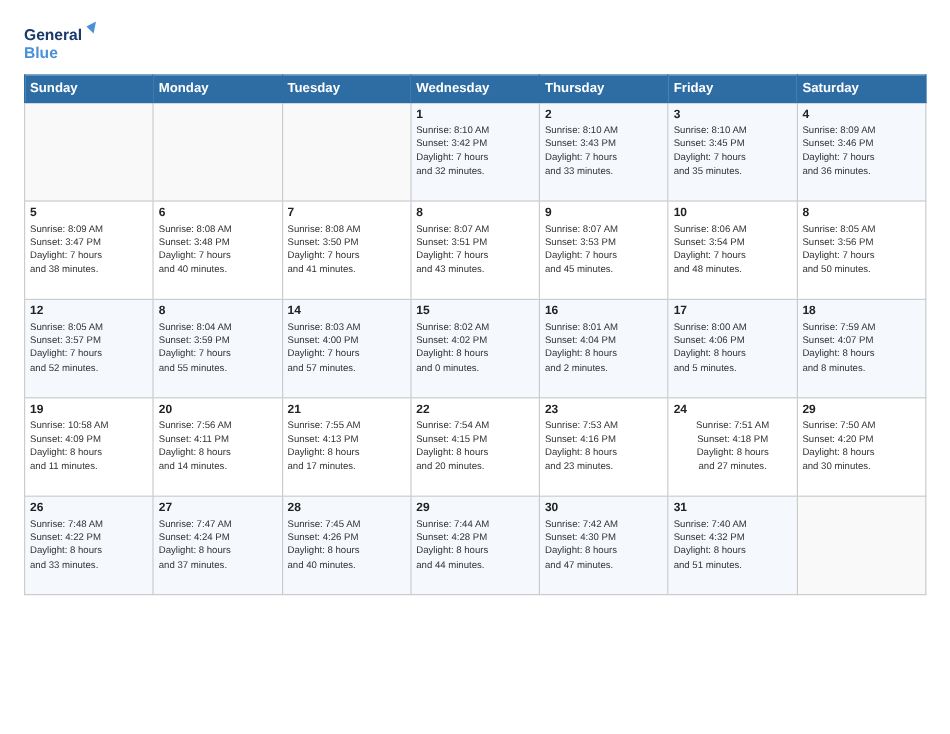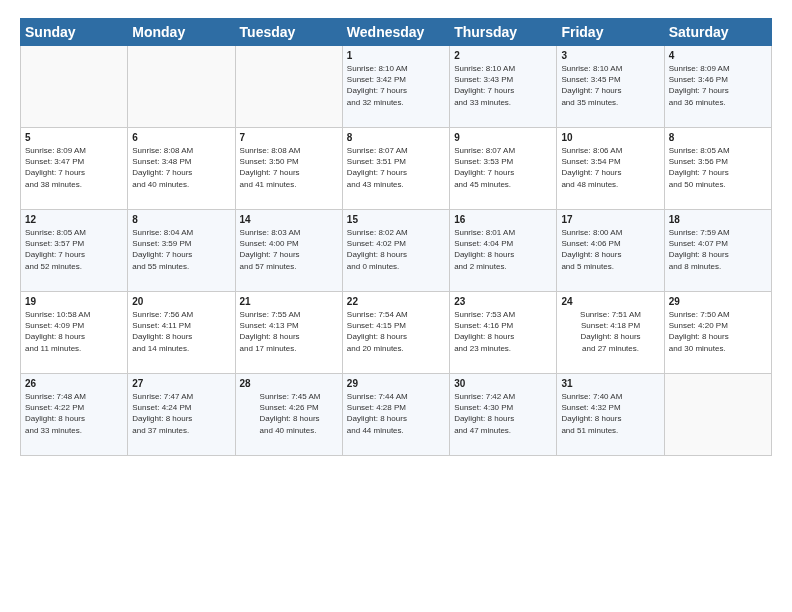--- a/index.html
+++ b/index.html
@@ -40,21 +40,21 @@
       color: #555;
     }
     table {
       width: 100%;
       border-collapse: collapse;
       table-layout: fixed;
     }
     thead tr th {
       background-color: #2e6da4;
       color: #fff;
-      font-size: 14px;
+      font-size: 11px;
       font-weight: bold;
       padding: 5px 4px;
       text-align: left;
       border: 1px solid #2e6da4;
       margin-left: 44px;
     }
     tbody tr td {
       vertical-align: top;
       font-size: 8.5px;
       color: #222;
@@ -80,20 +80,33 @@
       color: #333;
     }
     .empty-cell {
       background: #f9f9f9 !important;
     }
   </style>
 </head>
 <body>
 
 <div class="page">
+  <div class="header">
+    <div class="logo">
+    <svg width="60" height="36" viewBox="0 0 60 36">
+      <text x="0" y="15" font-family="Arial" font-weight="bold" font-size="13" fill="#1a3a6b">General</text>
+      <text x="0" y="30" font-family="Arial" font-weight="bold" font-size="13" fill="#4a90d9">Blue</text>
+      <polygon points="52,4 60,0 58,10" fill="#4a90d9"></polygon>
+    </svg>
+  </div>
+    <div class="title-block">
+      <h1></h1>
+      <h2></h2>
+    </div>
+  </div>
 
   <table>
     <thead>
       <tr>
       <th>Sunday</th>
           <th>Monday</th>
           <th>Tuesday</th>
           <th>Wednesday</th>
           <th>Thursday</th>
           <th>Friday</th>
@@ -297,21 +310,21 @@
           </td>
           <td>
             <div class="day-num">27</div>
             <div class="day-info" style="white-space: pre-line;">Sunrise: 7:47 AM
 Sunset: 4:24 PM
 Daylight: 8 hours
 and 37 minutes.</div>
           </td>
           <td>
             <div class="day-num">28</div>
-            <div class="day-info" style="white-space: pre-line; margin-left: 20px;">Sunrise: 7:45 AM
+            <div class="day-info" style="white-space: pre-line;">Sunrise: 7:45 AM
 Sunset: 4:26 PM
 Daylight: 8 hours
 and 40 minutes.</div>
           </td>
           <td>
             <div class="day-num">29</div>
             <div class="day-info" style="white-space: pre-line;">Sunrise: 7:44 AM
 Sunset: 4:28 PM
 Daylight: 8 hours
 and 44 minutes.</div>

